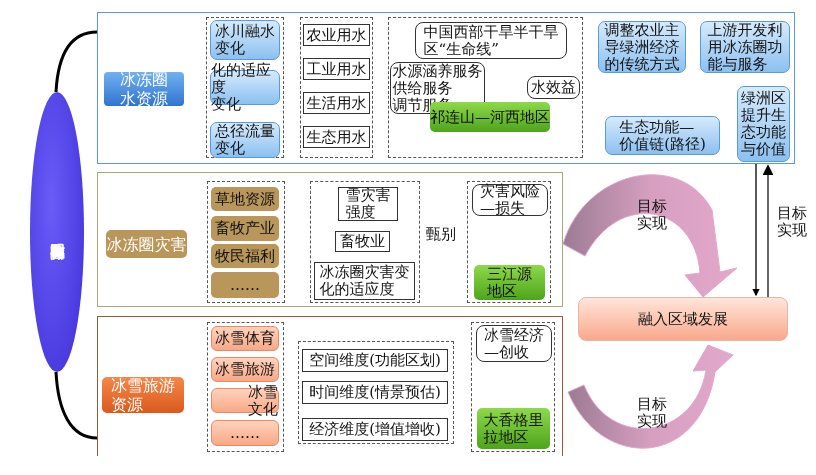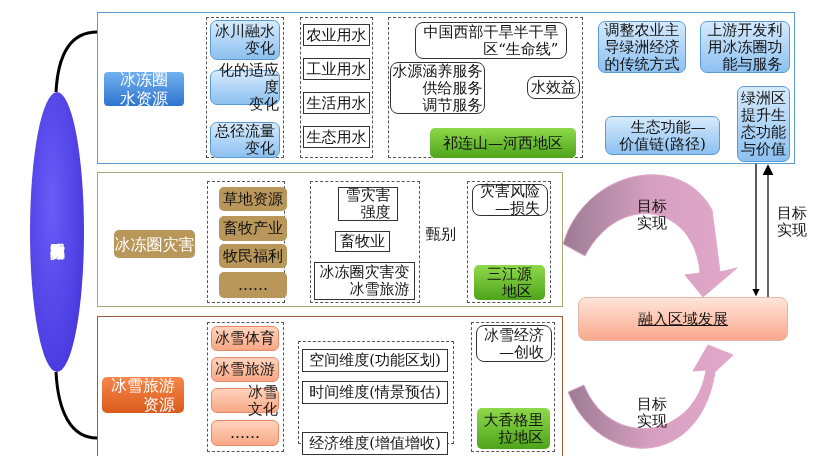--- a/index.html
+++ b/index.html
@@ -4,26 +4,26 @@
 <style>
   html,body{margin:0;padding:0;background:#fff;}
   body{width:816px;height:475px;position:relative;overflow:hidden;font-family:"DejaVu Serif","Liberation Serif",serif;color:#111;}
   .abs{position:absolute;box-sizing:border-box;}
   .panel{position:absolute;box-sizing:border-box;background:#fff;}
   .p1{left:97px;top:12px;width:698px;height:152px;border:1.5px solid #5b9bd5;}
   .p2{left:97px;top:172px;width:466px;height:135px;border:1.5px solid #a8a878;}
   .p3{left:97px;top:316px;width:466px;height:140px;border:1.5px solid #9a5a38;border-bottom:none;}
   .dash{position:absolute;box-sizing:border-box;border:1px dashed #555;}
   .blue{background:linear-gradient(#d6eafc,#8cc0f0);border:1px solid #5b9bd5;border-radius:7px;}
-  .brown{background:#b9975b;border-radius:5px;margin-left:8px;}
+  .brown{background:#b9975b;border-radius:5px;}
   .salmon{background:linear-gradient(#ffd3bd,#f8a886);border:1px solid #e6896a;border-radius:6px;}
   .green{background:linear-gradient(#8ed94a,#4ea41a);border-radius:5px;}
   .white-r{background:#fff;border:1px solid #333;border-radius:8px;}
   .white-s{background:#fff;border:1.5px solid #333;}
-  .txt{display:flex;align-items:center;justify-content:center;text-align:right;font-size:15px;line-height:17px;white-space:pre-line;}
+  .txt{display:flex;align-items:center;justify-content:center;text-align:left;font-size:15px;line-height:17px;white-space:pre-line;}
   .label-box{color:#fff;font-size:16px;line-height:19px;}
   svg{position:absolute;left:0;top:0;}
 </style>
 </head>
 <body>
 
 <svg width="816" height="475">
   <defs>
     <marker id="ah" markerWidth="6" markerHeight="6" refX="5" refY="3" orient="auto">
         <path d="M0,0 L6,3 L0,6 z" fill="#000"></path>
@@ -94,21 +94,21 @@
 <div class="abs txt white-s" style="left:303px;top:58px;width:67px;height:22px;">工业用水</div>
 <div class="abs txt white-s" style="left:303px;top:92px;width:67px;height:22px;">生活用水</div>
 <div class="abs txt white-s" style="left:303px;top:126px;width:67px;height:22px;">生态用水</div>
 <div class="dash" style="left:388px;top:17px;width:195px;height:141px;"></div>
 <div class="abs txt white-r" style="left:415px;top:22px;width:152px;height:37px;">中国西部干旱半干旱
 区“生命线”</div>
 <div class="abs txt white-r" style="left:390px;top:62px;width:95px;height:52px;">水源涵养服务
 供给服务
 调节服务</div>
 <div class="abs txt white-r" style="left:527px;top:76px;width:53px;height:23px;">水效益</div>
-<div class="abs txt green" style="left:430px;top:128px;width:146px;height:30px;">祁连山—河西地区</div>
+<div class="abs txt green" style="left:430px;top:102px;width:120px;height:30px;">祁连山—河西地区</div>
 <div class="abs txt blue" style="left:598px;top:21px;width:88px;height:52px;">调整农业主
 导绿洲经济
 的传统方式</div>
 <div class="abs txt blue" style="left:700px;top:21px;width:90px;height:52px;">上游开发利
 用冰冻圈功
 能与服务</div>
 <div class="abs txt blue" style="left:737px;top:86px;width:53px;height:76px;">绿洲区
 提升生
 态功能
 与价值</div>
@@ -120,45 +120,45 @@
 <div class="dash" style="left:207px;top:181px;width:78px;height:122px;"></div>
 <div class="abs txt brown" style="left:211px;top:187px;width:68px;height:24px;">草地资源</div>
 <div class="abs txt brown" style="left:211px;top:216px;width:68px;height:25px;">畜牧产业</div>
 <div class="abs txt brown" style="left:211px;top:244px;width:68px;height:24px;">牧民福利</div>
 <div class="abs txt brown" style="left:211px;top:272px;width:68px;height:26px;">……</div>
 <div class="dash" style="left:310px;top:181px;width:110px;height:122px;"></div>
 <div class="abs txt white-s" style="left:321px;top:187px;width:60px;height:34px;margin-left:17px;">雪灾害
 强度</div>
 <div class="abs txt white-s" style="left:335px;top:231px;width:55px;height:21px;">畜牧业</div>
 <div class="abs txt white-s" style="left:314px;top:262px;width:101px;height:38px;">冰冻圈灾害变
-冰雪旅游</div>
+化的适应度</div>
 <div class="abs txt" style="left:423px;top:224px;width:36px;height:20px;">甄别</div>
 <div class="dash" style="left:467px;top:181px;width:84px;height:122px;"></div>
 <div class="abs txt white-r" style="left:472px;top:184px;width:76px;height:32px;">灾害风险
 —损失</div>
 <div class="abs txt green" style="left:474px;top:265px;width:71px;height:35px;">三江源
 地区</div>
 
 <div class="panel p3"></div>
 <div class="abs txt label-box" style="left:102px;top:377px;width:82px;height:36px;background:linear-gradient(#f6874a,#d95a1c);border-radius:5px;">冰雪旅游
 资源</div>
 <div class="dash" style="left:207px;top:322px;width:77px;height:130px;"></div>
 <div class="abs txt salmon" style="left:211px;top:326px;width:68px;height:25px;">冰雪体育</div>
 <div class="abs txt salmon" style="left:211px;top:357px;width:68px;height:25px;">冰雪旅游</div>
 <div class="abs txt salmon" style="left:211px;top:388px;width:68px;height:25px;padding-left:36px;">冰雪文化</div>
 <div class="abs txt salmon" style="left:211px;top:420px;width:68px;height:26px;">……</div>
 <div class="dash" style="left:298px;top:341px;width:156px;height:103px;"></div>
 <div class="abs txt white-s" style="left:302px;top:349px;width:146px;height:23px;">空间维度(功能区划)</div>
 <div class="abs txt white-s" style="left:302px;top:381px;width:146px;height:23px;">时间维度(情景预估)</div>
-<div class="abs txt white-s" style="left:302px;top:432px;width:146px;height:23px;">经济维度(增值增收)</div>
+<div class="abs txt white-s" style="left:302px;top:418px;width:146px;height:23px;">经济维度(增值增收)</div>
 <div class="dash" style="left:471px;top:322px;width:84px;height:130px;"></div>
 <div class="abs txt white-r" style="left:476px;top:325px;width:76px;height:37px;">冰雪经济
 —创收</div>
 <div class="abs txt green" style="left:477px;top:408px;width:73px;height:41px;">大香格里
 拉地区</div>
 
-<div class="abs txt" style="left:578px;top:297px;width:210px;height:44px;background:linear-gradient(#ffe5da,#f9a88c);border:1px solid #e0b8a8;border-radius:8px;text-decoration:underline;">融入区域发展</div>
+<div class="abs txt" style="left:578px;top:297px;width:210px;height:44px;background:linear-gradient(#ffe5da,#f9a88c);border:1px solid #e0b8a8;border-radius:8px;">融入区域发展</div>
 <div class="abs txt" style="left:632px;top:197px;width:40px;height:36px;">目标
 实现</div>
 <div class="abs txt" style="left:772px;top:204px;width:40px;height:36px;">目标
 实现</div>
 <div class="abs txt" style="left:632px;top:395px;width:40px;height:36px;">目标
 实现</div>
 
 </body></html>

